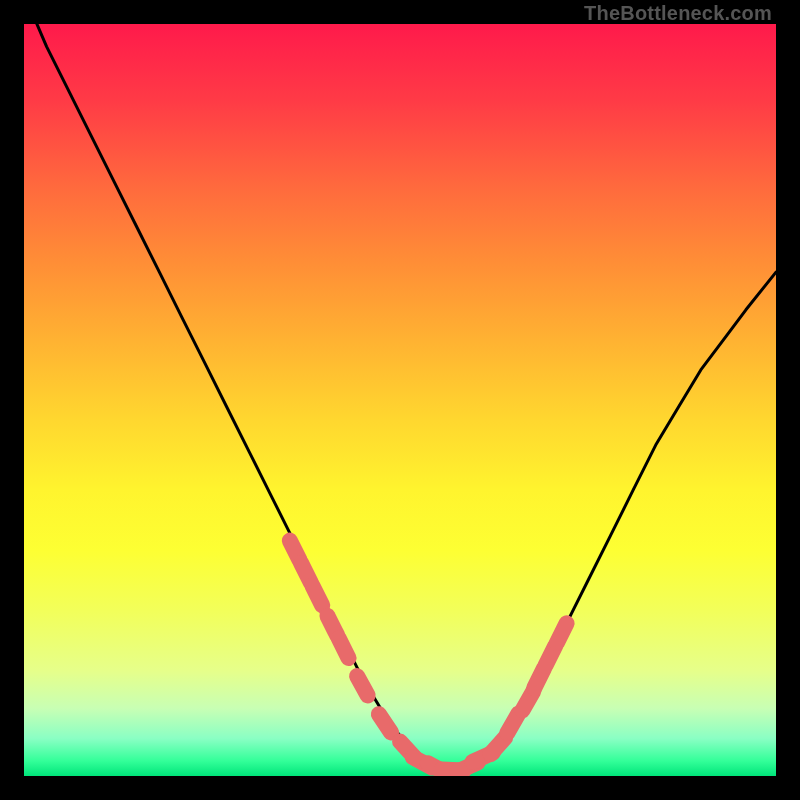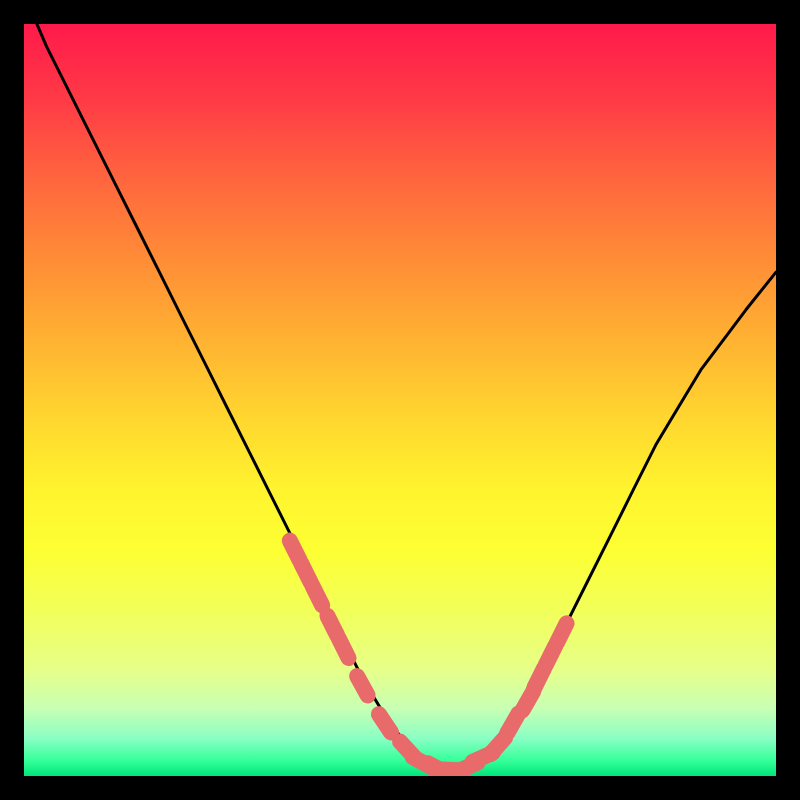--- a/index.html
+++ b/index.html
@@ -88,14 +88,15 @@
           <line x1="466.4" y1="730.1" x2="481.1" y2="713.7" stroke="#e86a6a" stroke-width="16" stroke-linecap="round"></line>
           <line x1="483.3" y1="708.9" x2="494.3" y2="689.8" stroke="#e86a6a" stroke-width="16" stroke-linecap="round"></line>
           <line x1="498.4" y1="686.4" x2="509.3" y2="667.2" stroke="#e86a6a" stroke-width="16" stroke-linecap="round"></line>
           <line x1="510.2" y1="664.1" x2="520.0" y2="644.4" stroke="#e86a6a" stroke-width="16" stroke-linecap="round"></line>
           <line x1="521.5" y1="641.5" x2="531.3" y2="621.8" stroke="#e86a6a" stroke-width="16" stroke-linecap="round"></line>
           <line x1="532.8" y1="619.0" x2="542.6" y2="599.3" stroke="#e86a6a" stroke-width="16" stroke-linecap="round"></line>
         </g>
     </svg>
   </div>
 
+  <div class="watermark">TheBottleneck.com</div>
 
 </div>
 
 </body></html>

